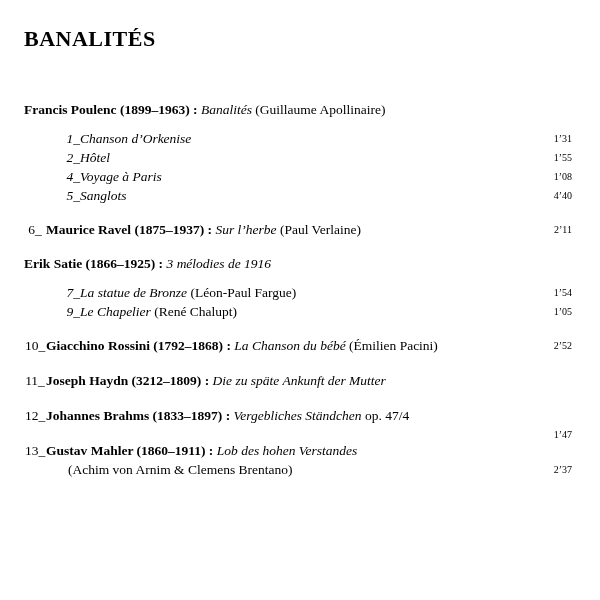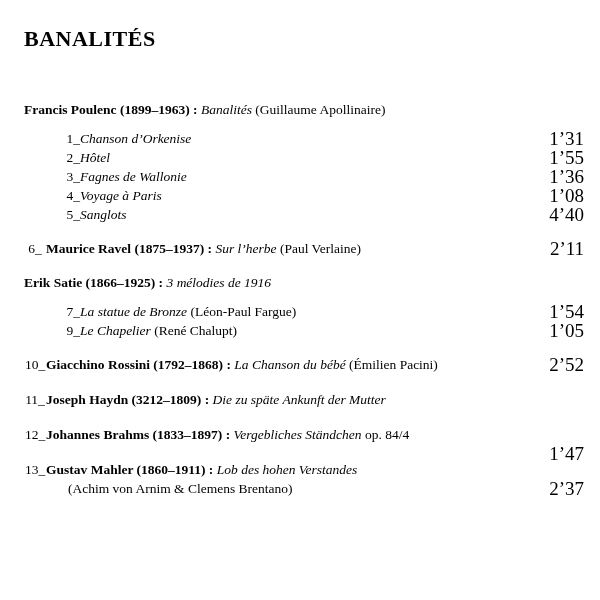--- a/index.html
+++ b/index.html
@@ -12,21 +12,21 @@
     background: #ffffff;
     font-family: "Liberation Serif", serif;
     color: #000000;
     overflow: hidden;
   }
   .page {
     position: relative;
     width: 600px;
     height: 600px;
     box-sizing: border-box;
-    padding: 22px 16px 0 22px;
+    padding: 22px 28px 0 22px;
   }
   .doc-title {
     font-size: 22px;
     font-weight: bold;
     letter-spacing: 0.5px;
     margin: 4px 0 0 0;
     padding-left: 2px;
   }
   .listing {
     margin-top: 48px;
@@ -61,36 +61,37 @@
   }
   .track .num {
     display: inline-block;
     text-align: right;
   }
   .track.indent {
     padding-left: 42px;
   }
   .track.indent .num {
     width: 14px;
+    font-style: italic;
   }
   .track.flush .num {
     width: 22px;
     text-align: center;
   }
   .track .ital {
     font-style: italic;
   }
   .track .bold {
     font-weight: bold;
   }
   .dur {
     position: absolute;
     right: 0;
     top: 0;
-    font-size: 19px;
+    font-size: 10px;
     text-align: right;
     width: 56px;
   }
   .subline {
     position: relative;
     font-size: 13.5px;
     line-height: 19px;
     padding-left: 44px;
     padding-right: 60px;
     white-space: nowrap;
@@ -114,24 +115,20 @@
       <div class="gap-sm"></div>
       <div class="track indent">
         <span class="num">1_</span><span class="ital">Chanson d’Orkenise</span>
         <span class="dur">1’31</span>
       </div>
       <div class="track indent">
         <span class="num">2_</span><span class="ital">Hôtel</span>
         <span class="dur">1’55</span>
       </div>
       <div class="track indent">
-        <span class="num">3_</span><span class="ital">Fagnes de Wallonie</span>
-        <span class="dur">1’36</span>
-      </div>
-      <div class="track indent">
         <span class="num">4_</span><span class="ital">Voyage à Paris</span>
         <span class="dur">1’08</span>
       </div>
       <div class="track indent">
         <span class="num">5_</span><span class="ital">Sanglots</span>
         <span class="dur">4’40</span>
       </div>
     </div>
 
     <div class="gap-md"></div>
@@ -184,21 +181,21 @@
         <span class="ital">Die zu späte Ankunft der Mutter</span>
       </div>
     </div>
 
     <div class="gap-lg"></div>
 
     <div class="group">
       <div class="track flush">
         <span class="num">12_</span><span class="bold">Johannes Brahms (1833–1897) :</span>
         <span class="ital">Vergebliches Ständchen</span>
-        <span>op. 84/4</span>
+        <span>op. 47/4</span>
       </div>
       <div class="subline">
         <span class="dur">1’47</span>
       </div>
     </div>
 
     <div class="gap-lg"></div>
 
     <div class="group">
       <div class="track flush">

